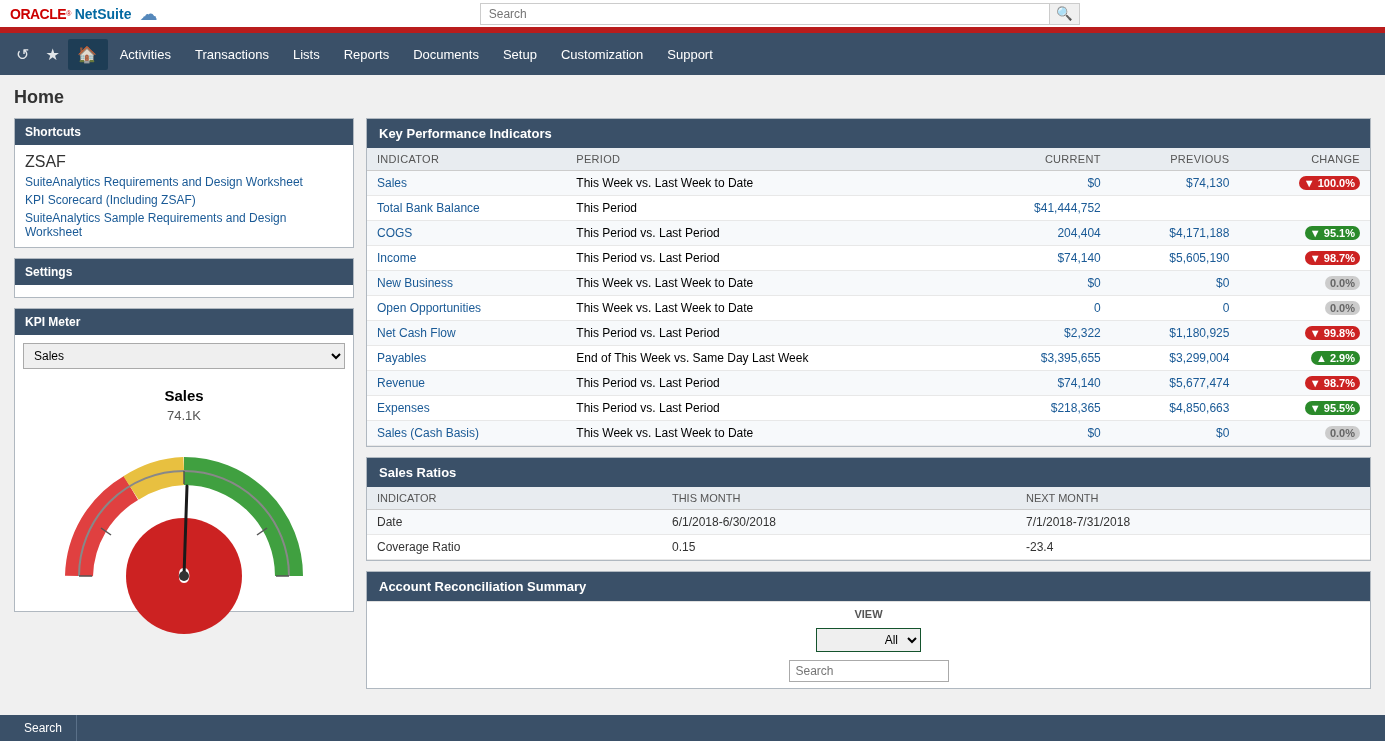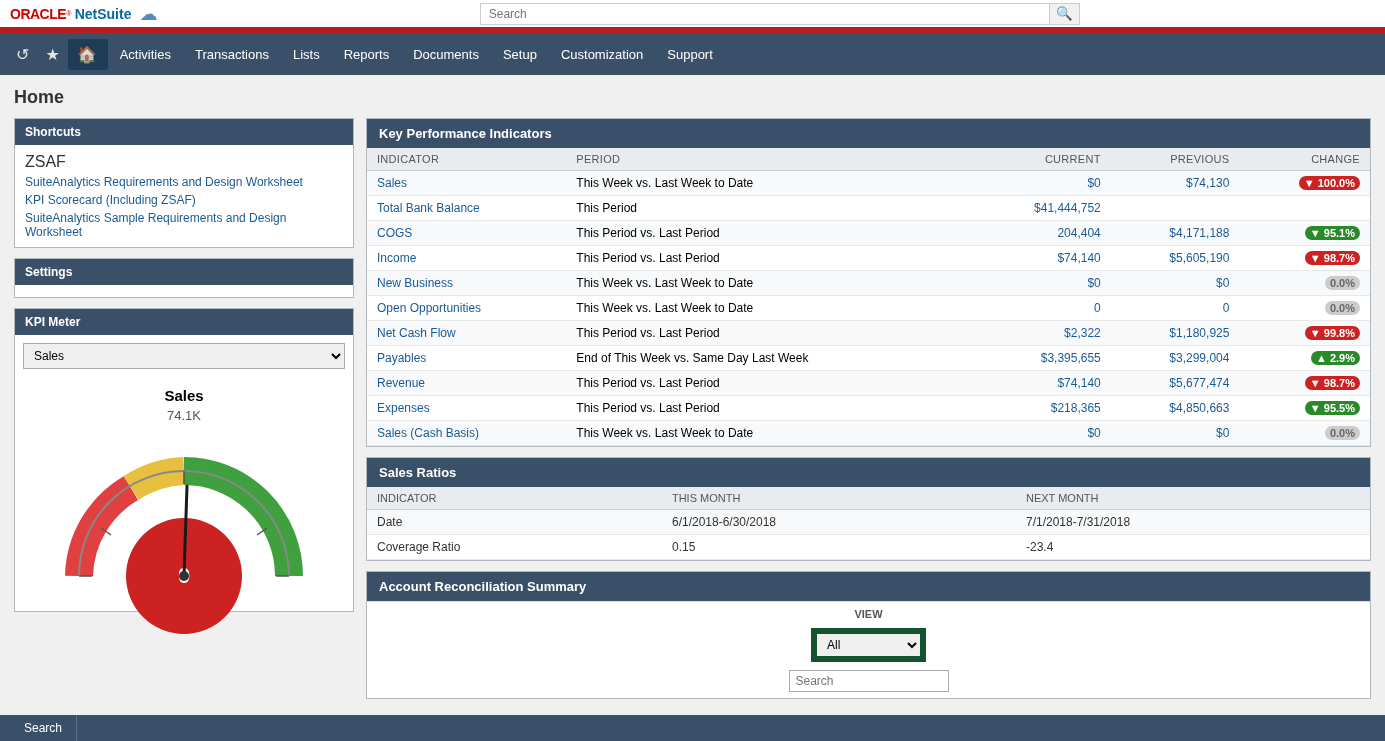--- a/index.html
+++ b/index.html
@@ -259,22 +259,23 @@
       flex-direction: column;
     }
     .ar-filter-label {
       font-weight: bold;
       font-size: 11px;
       color: #555;
       text-transform: uppercase;
     }
     .ar-filter-select {
       padding: 3px 6px;
-      border: 6px solid #14532d;
-      font-size: 12px;
+      border: 1px solid #14532d;
+      font-size: 12px;
+      text-align: right;
     }
     .ar-filter-input {
       padding: 3px 6px;
       border: 1px solid #aaa;
       font-size: 12px;
       width: 160px;
     }
 
     
     #bottom-tab-bar {

